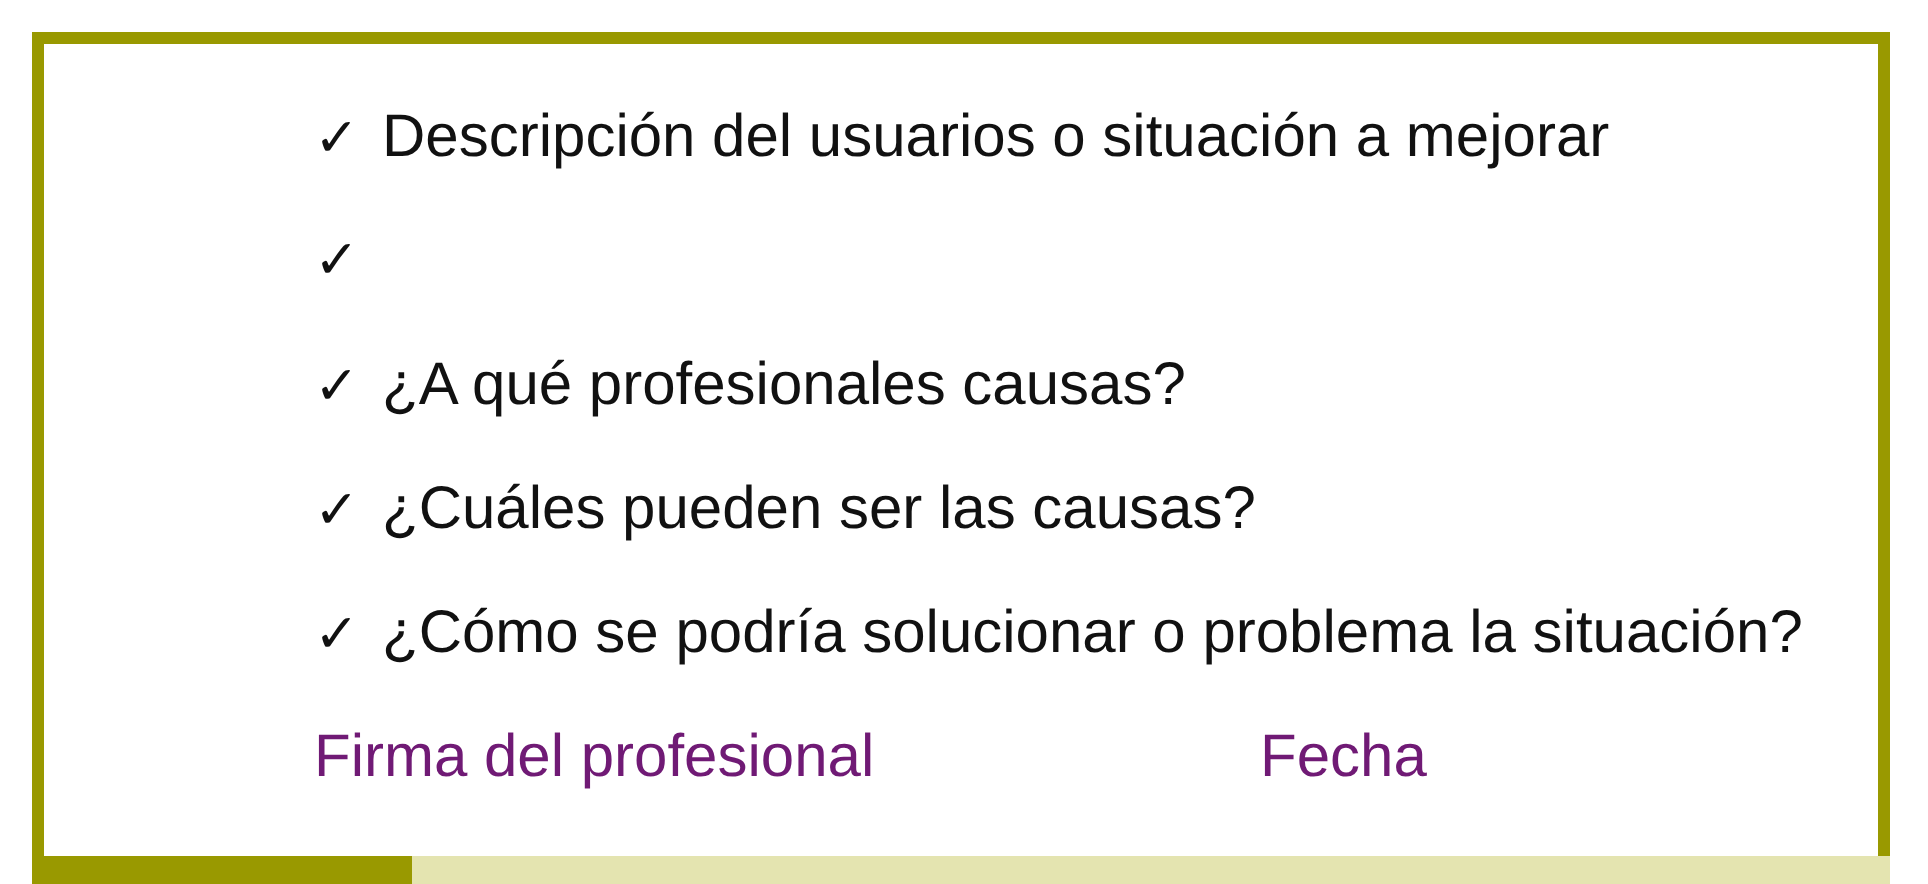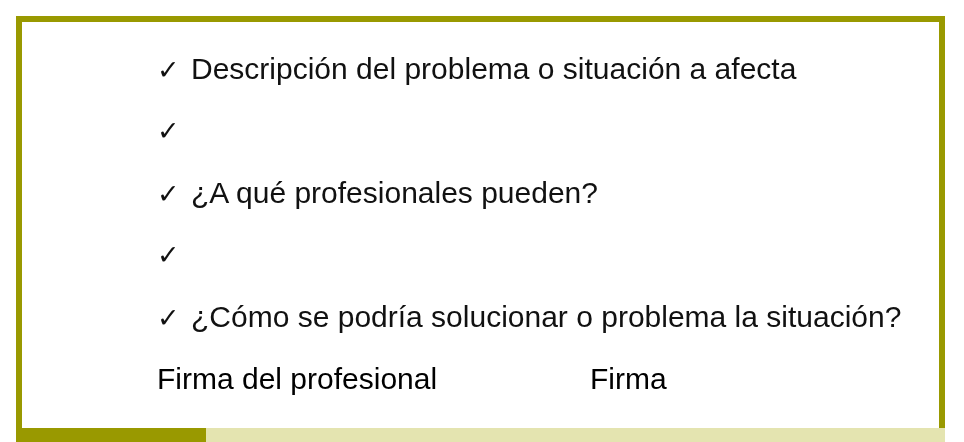--- a/index.html
+++ b/index.html
@@ -119,40 +119,41 @@
   <div class="frame-left" style="background: rgb(153, 153, 0);"></div>
   <div class="frame-right" style="background: rgb(153, 153, 0);"></div>
 
   <div class="bar-dark" style="background: rgb(153, 153, 0);"></div>
   <div class="bar-light" style="background: rgb(228, 228, 176);"></div>
 
   <div class="content">
 
     <div class="check-line" style="color: rgb(17, 17, 17);">
       <span class="check-mark" style="color: rgb(17, 17, 17);">✓</span>
-      <span class="check-text">Descripción del problema o situación a afecta</span>
+      <span class="check-text">Descripción del usuarios o situación a mejorar</span>
     </div>
 
     <div class="check-line" style="color: rgb(17, 17, 17);">
       <span class="check-mark" style="color: rgb(17, 17, 17);">✓</span>
     </div>
 
     <div class="check-line" style="color: rgb(17, 17, 17);">
       <span class="check-mark" style="color: rgb(17, 17, 17);">✓</span>
-      <span class="check-text">¿A qué profesionales pueden?</span>
+      <span class="check-text">¿A qué profesionales causas?</span>
     </div>
 
     <div class="check-line" style="color: rgb(17, 17, 17);">
       <span class="check-mark" style="color: rgb(17, 17, 17);">✓</span>
+      <span class="check-text">¿Cuáles pueden ser las causas?</span>
     </div>
 
     <div class="check-line" style="color: rgb(17, 17, 17);">
       <span class="check-mark" style="color: rgb(17, 17, 17);">✓</span>
       <span class="check-text">¿Cómo se podría solucionar o problema la situación?</span>
     </div>
 
-    <div class="footer-line" style="color: #000000;">
+    <div class="footer-line" style="color: #701a75; gap: 40px;">
       <span class="footer-signature">Firma del profesional</span>
-      <span class="footer-date">Firma</span>
+      <span class="footer-date">Fecha</span>
     </div>
 
   </div>
 </div>
 
 </body></html>

